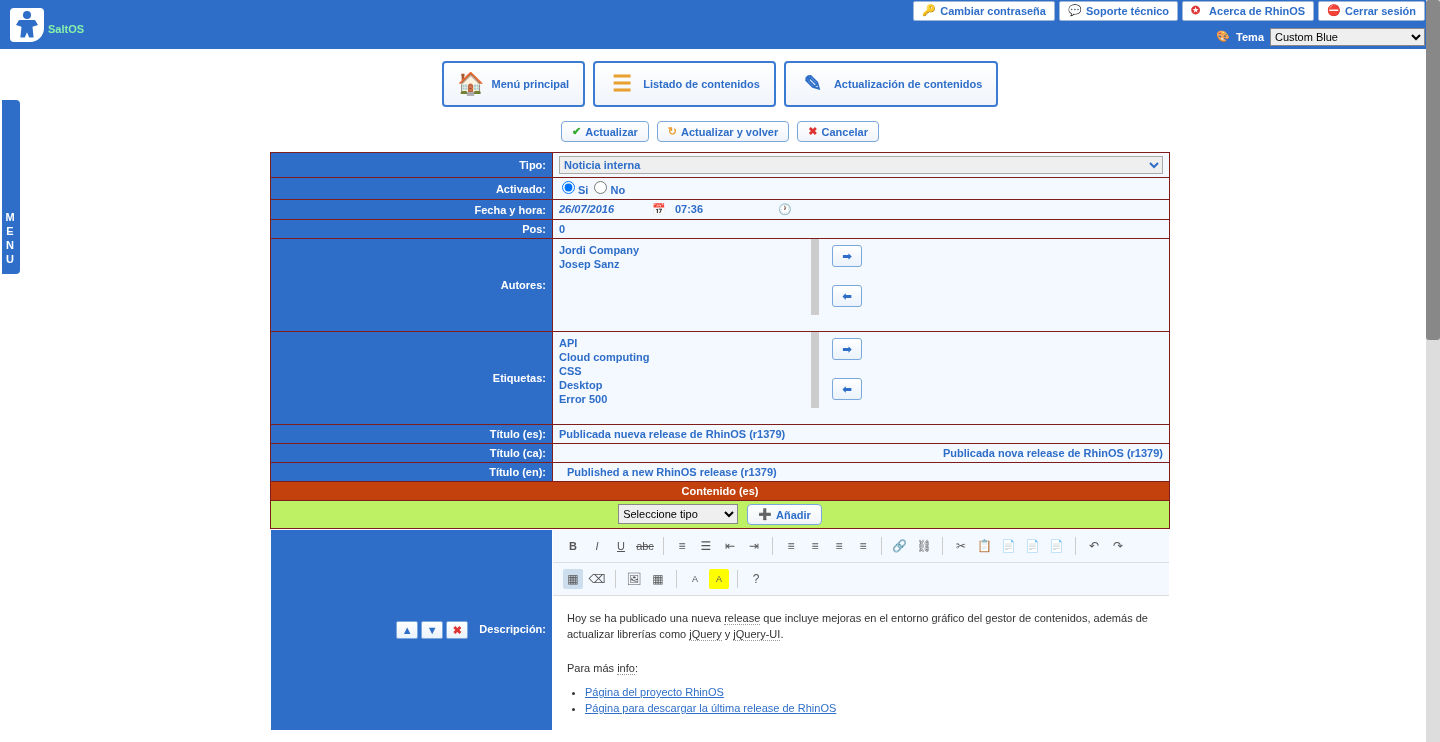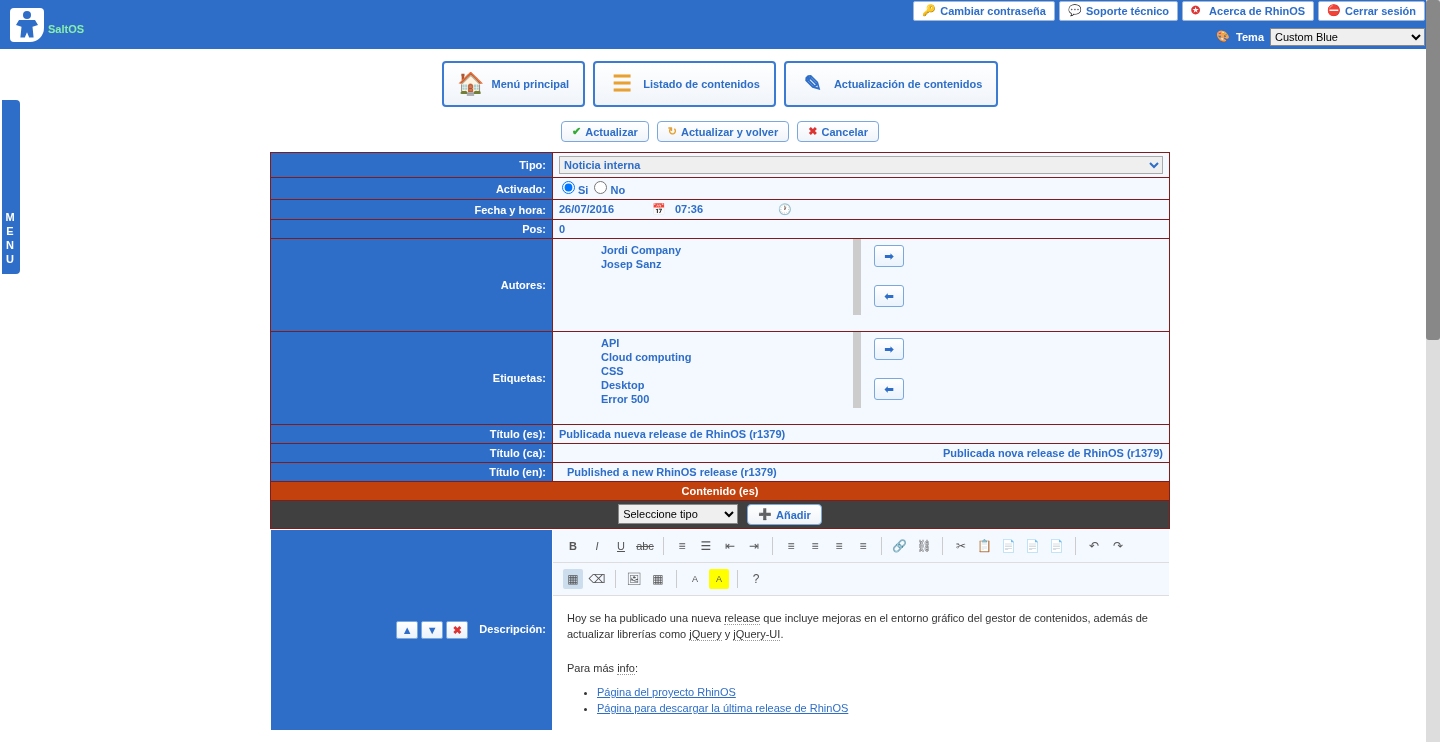--- a/index.html
+++ b/index.html
@@ -21,38 +21,38 @@
 .tabbtn .ticon { width:26px; height:26px; display:inline-block; }
 .actionbtns { display:flex; justify-content:center; gap:8px; margin-bottom:10px; }
 .actbtn { border:1px solid #7ba8dc; background:linear-gradient(#fff,#f0f4fa); padding:3px 10px; color:#2e6ec8; font-weight:bold; display:flex; align-items:center; gap:4px; cursor:pointer; border-radius:4px; }
 .form { width:900px; margin:0 auto; border-collapse:collapse; }
 .form td { border:1px solid #7f1d1d; padding:3px 6px; vertical-align:middle; }
 .form .lbl { background:#2e6ec8; color:#fff; font-weight:bold; text-align:right; width:282px; }
 .form .val { background:#f4f8ff; color:#2e6ec8; font-weight:bold; text-align:left; position:relative; }
 .form .val input[type=text] { border:none; background:transparent; color:#2e6ec8; font-weight:bold; width:180px; font-size:11px; }
 .form .val select { width:100%; border:1px solid #aaa; color:#2e6ec8; font-weight:bold; font-size:11px; height:18px; }
 .radio { margin:0 3px; }
-.listbox { background:#f4f8ff; padding:4px 6px; color:#2e6ec8; font-weight:bold; height:76px; overflow-y:auto; width:266px; border-right:8px solid #ccc; display:inline-block; vertical-align:top; text-align:left;margin-left:42px; }
+.listbox { background:#f4f8ff; padding:4px 6px; color:#2e6ec8; font-weight:bold; height:76px; overflow-y:auto; width:266px; border-right:8px solid #ccc; display:inline-block; vertical-align:top; text-align:left; }
 .listbox div { line-height:14px; }
 .movebtns { display:inline-block; vertical-align:top; padding:6px 10px; }
 .movebtn { width:30px; height:22px; border:1px solid #7ba8dc; background:linear-gradient(#fff,#eaf2fb); display:flex; align-items:center; justify-content:center; margin-bottom:18px; cursor:pointer; border-radius:3px; color:#2e6ec8; font-size:14px; }
 .secthdr { background:#c2410c; color:#fff; font-weight:bold; text-align:center; padding:4px; }
 .addrow { text-align:center; padding:8px 0; }
 .addrow select { border:1px solid #888; font-size:11px; height:20px; }
 .editor { width:900px; margin:0 auto; border-collapse:collapse; }
 .editor td { border:1px solid #fff; }
 .editor .lbl { background:#2e6ec8; color:#fff; font-weight:bold; text-align:right; width:282px; vertical-align:middle; padding:4px 6px; }
 .ctrlbtns { display:inline-flex; gap:3px; margin-right:8px; vertical-align:middle; }
 .ctrlbtn { width:22px; height:18px; border:1px solid #7ba8dc; background:linear-gradient(#fff,#eaf2fb); display:inline-flex; align-items:center; justify-content:center; cursor:pointer; border-radius:2px; font-size:10px; }
 .toolbar { background:#f4f8ff; padding:6px 10px; display:flex; flex-wrap:wrap; gap:4px; align-items:center; border-bottom:1px solid #ddd; }
 .toolbar .tbtn { width:20px; height:20px; display:inline-flex; align-items:center; justify-content:center; cursor:pointer; color:#555; font-size:12px; border-radius:2px; }
 .toolbar .sep { width:1px; height:18px; background:#ccc; margin:0 4px; }
 .edcontent { background:#fff; padding:14px; text-align:left; color:#333; line-height:16px; min-height:110px; }
 .edcontent a { color:#2e6ec8; text-decoration:underline; }
-.edcontent ul { margin:8px 0 0 30px; }
+.edcontent ul { margin:8px 0 0 18px; }
 .edcontent .dotted { border-bottom:1px dotted #999; }
 .smicon { width:14px; height:14px; display:inline-block; }
 .scrolltrack { position:fixed; right:0; top:0; width:14px; height:742px; background:#ddd; }
 .scrollthumb { position:absolute; top:0; left:0; width:14px; height:340px; background:#888; border-radius:3px; }
 </style>
 </head>
 <body>
 
 <div class="topbar">
   <span class="logo">
@@ -130,21 +130,21 @@
     <tr>
           <td class="lbl">Activado:</td>
         <td class="val">
           <input type="radio" class="radio" checked="" style=""><span>Si</span>
           <input type="radio" class="radio" style=""><span>No</span>
         </td>
         </tr>
     <tr>
           <td class="lbl">Fecha y hora:</td>
         <td class="val">
-          <input type="text" style="width: 90px;" value="26/07/2016">
+          <input type="text" style="width: 90px; font-style: italic;" value="26/07/2016">
           <span style="cursor:pointer">📅</span>&nbsp;&nbsp;
           <input type="text" style="width: 60px;" value="07:36">
           <span style="cursor:pointer;margin-left:40px">🕐</span>
         </td>
         </tr>
     <tr>
           <td class="lbl">Pos:</td>
         <td class="val"><input type="text" value="0" style=""></td>
         </tr>
     <tr>
@@ -194,21 +194,21 @@
         <td class="val"><input type="text" style="width: 100%; text-align: right;" value="Publicada nova release de RhinOS (r1379)"></td>
         </tr>
     <tr>
           <td class="lbl">Título (en):</td>
         <td class="val"><input type="text" style="width: 100%; padding-left: 8px;" value="Published a new RhinOS release (r1379)"></td>
         </tr>
     <tr>
           <td colspan="2" class="secthdr">Contenido (es)</td>
         </tr>
     <tr>
-          <td colspan="2" class="addrow" style="background:#404040">
+          <td colspan="2" class="addrow" style="background:#bef264">
       <select style="width:120px"><option>Seleccione tipo</option></select>
       &nbsp;
       <span class="actbtn" style="display:inline-flex">
               <span style="color:#3a3">➕</span>
               <span>Añadir</span>
             </span>
     </td>
         </tr>
   </tbody>
     </table>

